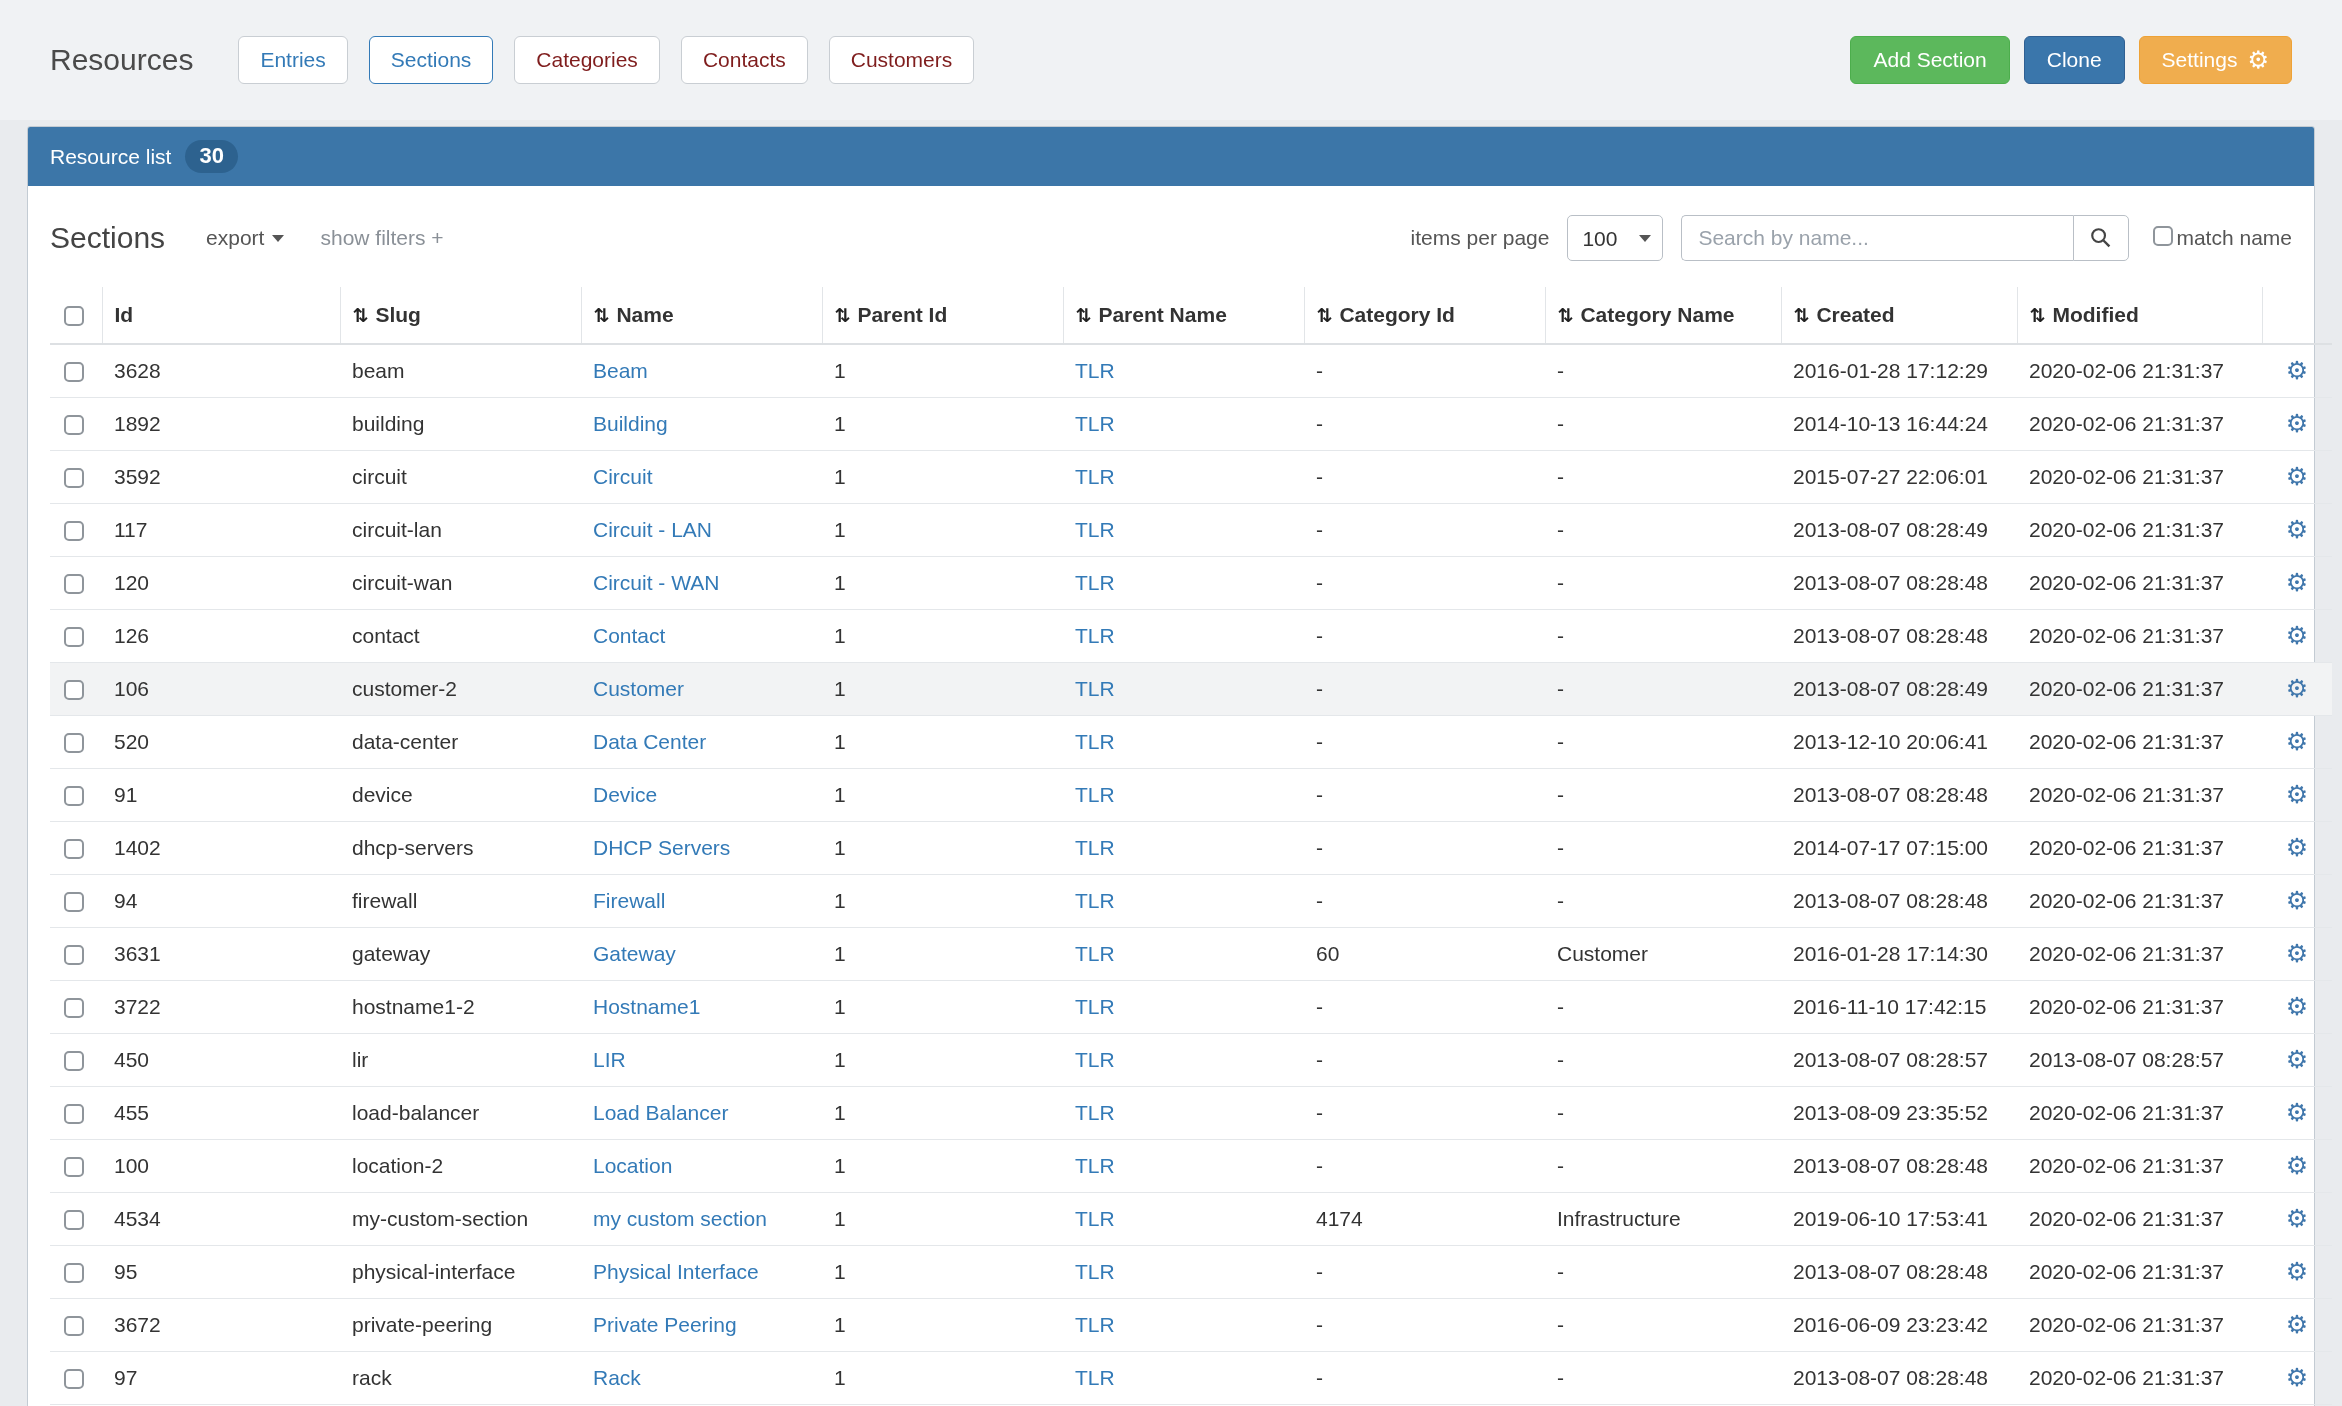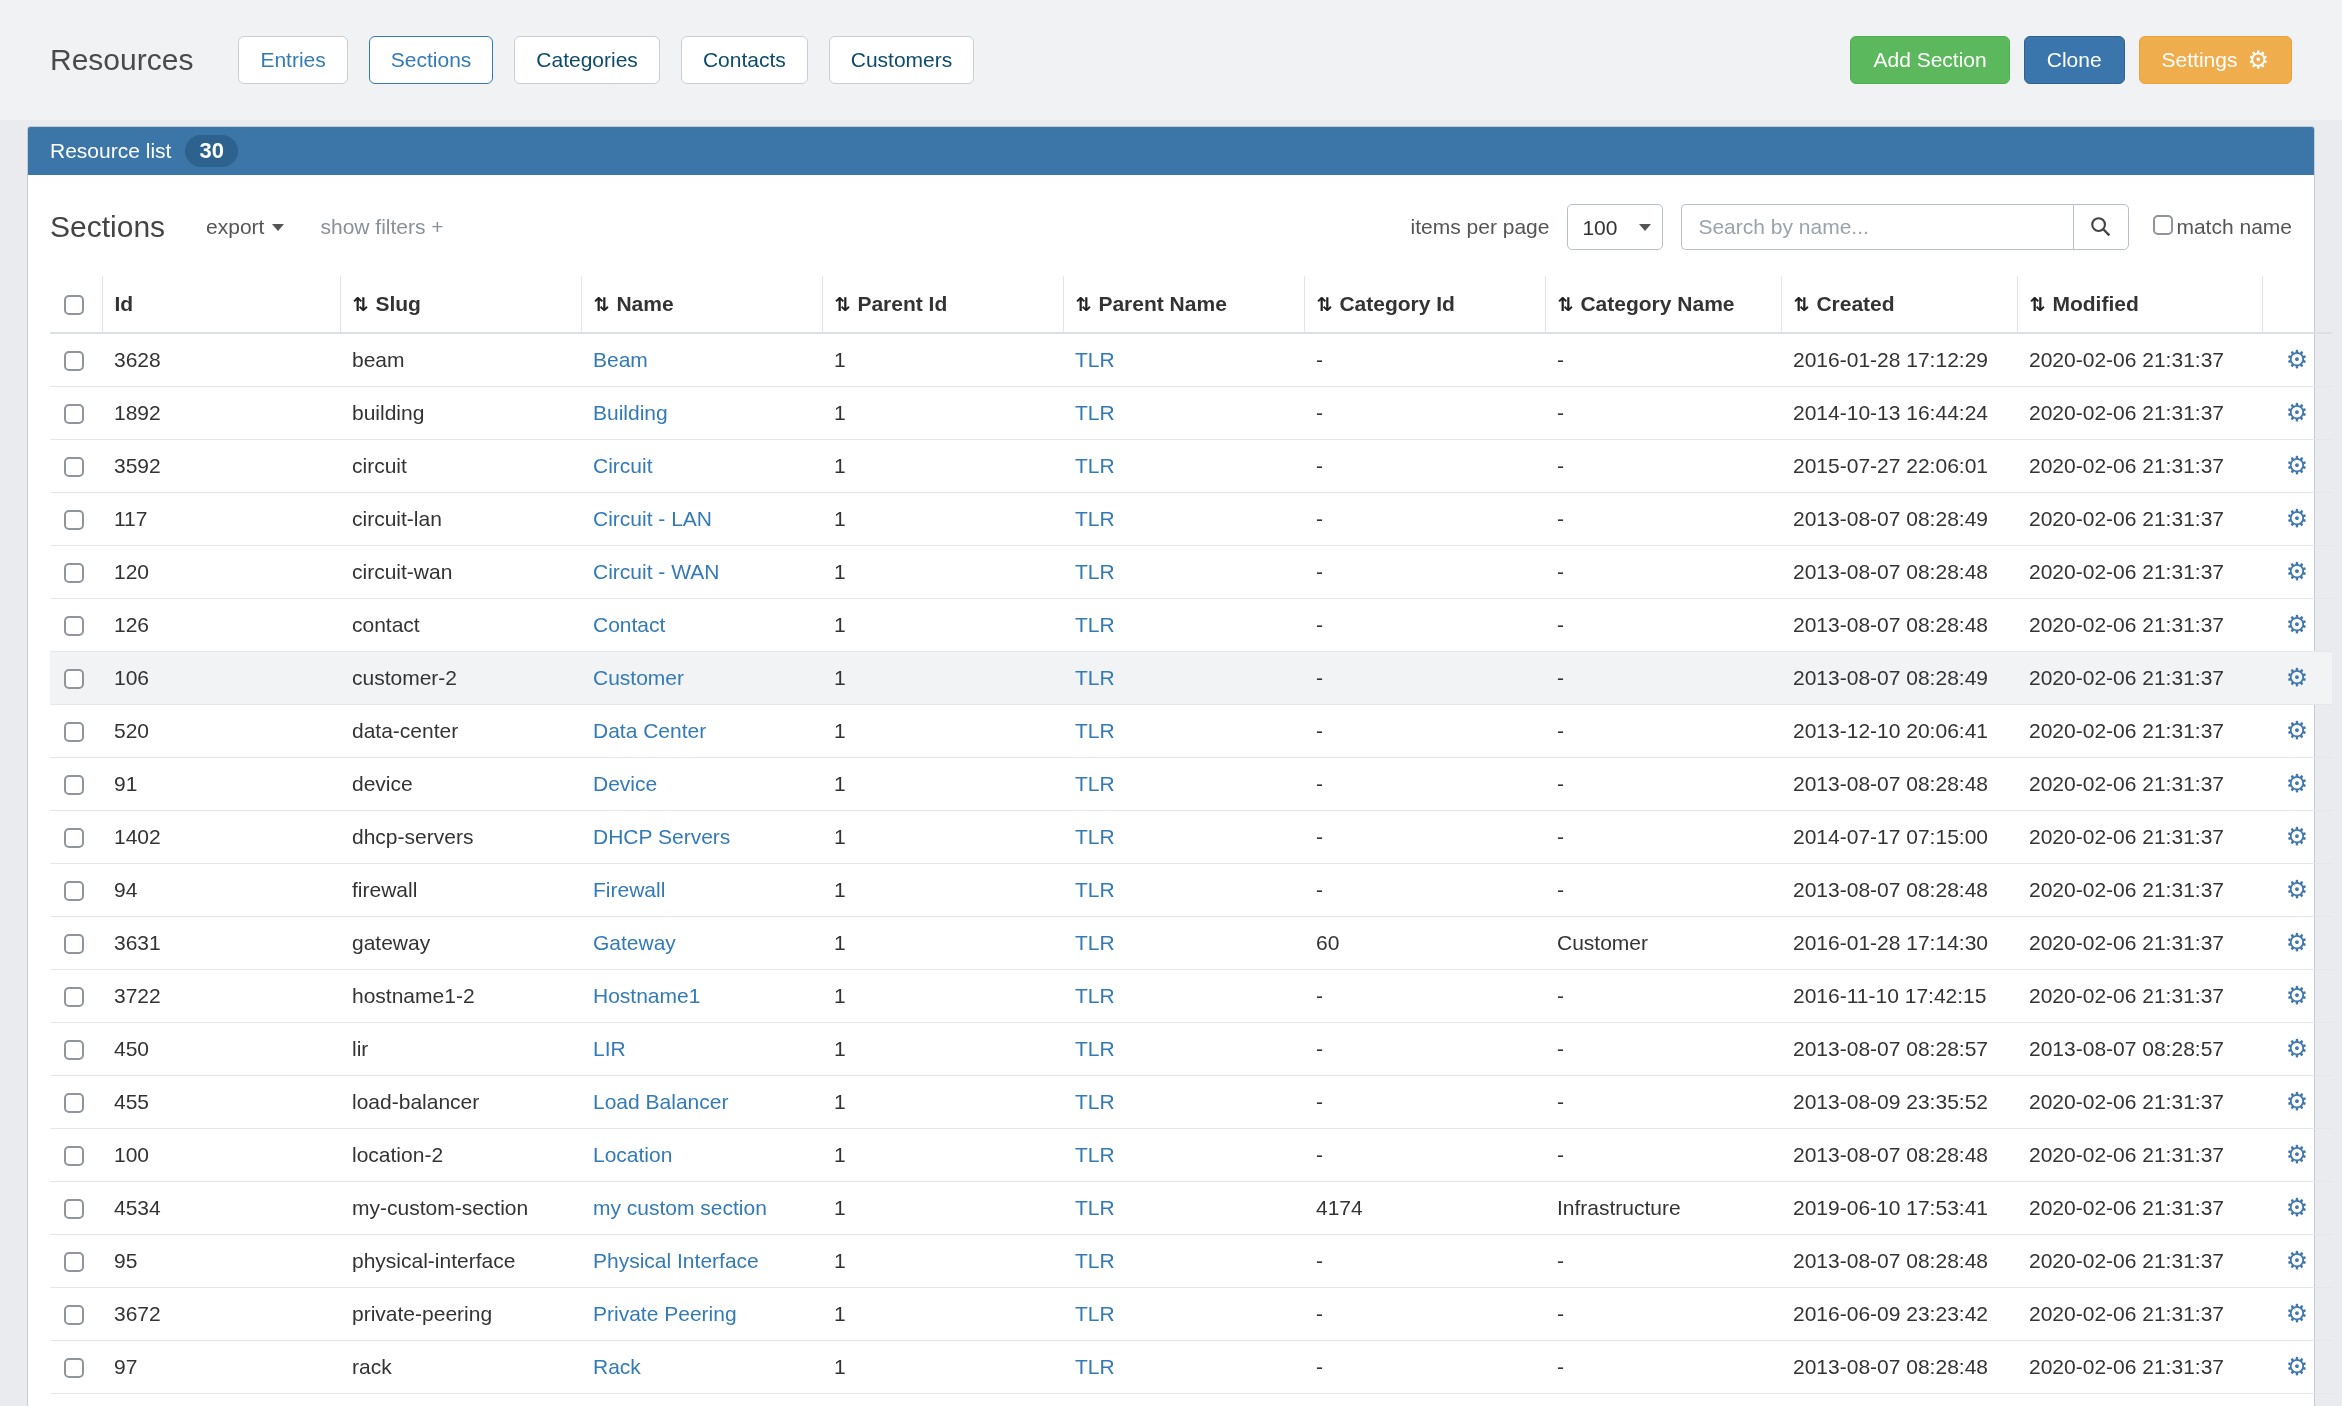--- a/index.html
+++ b/index.html
@@ -22,21 +22,21 @@
 
   
   .topbar{
     height:120px;display:flex;align-items:center;
     padding:0 50px;background:#f0f2f4;
   }
   .page-title{font-size:30px;color:#4a4a4a;margin-right:45px;}
   .tab-group{display:flex;gap:21px;}
   .tab{
     background:#fff;border:1px solid #c9ced3;border-radius:6px;
-    padding:11px 21px;font-size:21px;color:#0c4a6e;cursor:pointer;
+    padding:11px 21px;font-size:21px;color:#7f1d1d;cursor:pointer;
     font-family:inherit;line-height:1.1;
   }
   .tab.blue{color:var(--accent);}
   .tab.active{border-color:var(--accent);color:var(--accent);}
   .action-group{margin-left:auto;display:flex;gap:14px;}
   .btn{
     border-radius:6px;padding:11px 22px;font-size:21px;color:#fff;
     border:1px solid transparent;display:inline-flex;align-items:center;gap:10px;
     cursor:pointer;font-family:inherit;line-height:1.1;
   }
@@ -46,21 +46,21 @@
   .btn-gear{font-size:24px;line-height:1;}
 
   
   .panel{
     margin:6px 27px 0;min-height:1280px;
     border:1px solid #c3cbd3;border-radius:3px;
     background:#fff;
   }
   .panel-header{
     background:var(--panel-header-bg);color:#fff;
-    height:48px;display:flex;align-items:center;gap:14px;
+    height:59px;display:flex;align-items:center;gap:14px;
     padding:13px 22px;border-radius:2px 2px 0 0;
     font-size:21px;
   }
   .badge{
     background:var(--badge-bg);border-radius:999px;
     padding:4px 14px;font-size:22px;font-weight:bold;line-height:1.1;
   }
   .panel-body{padding:0 22px 30px;}
 
   

